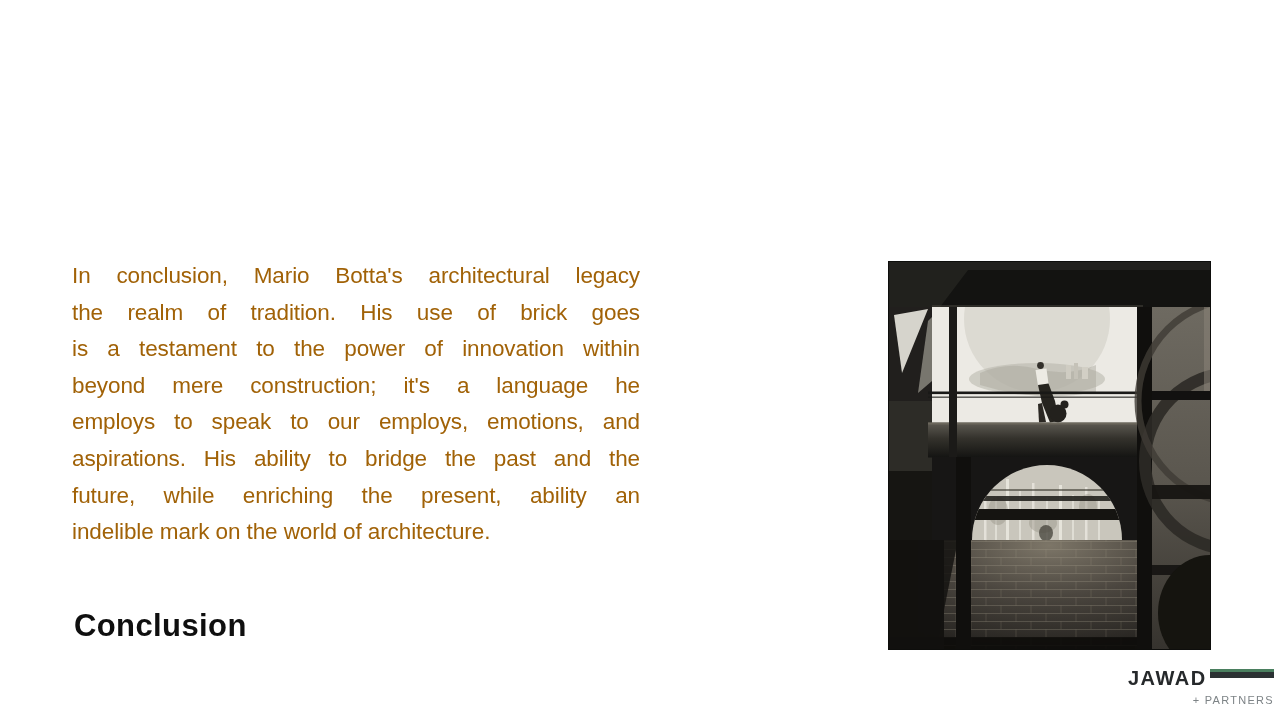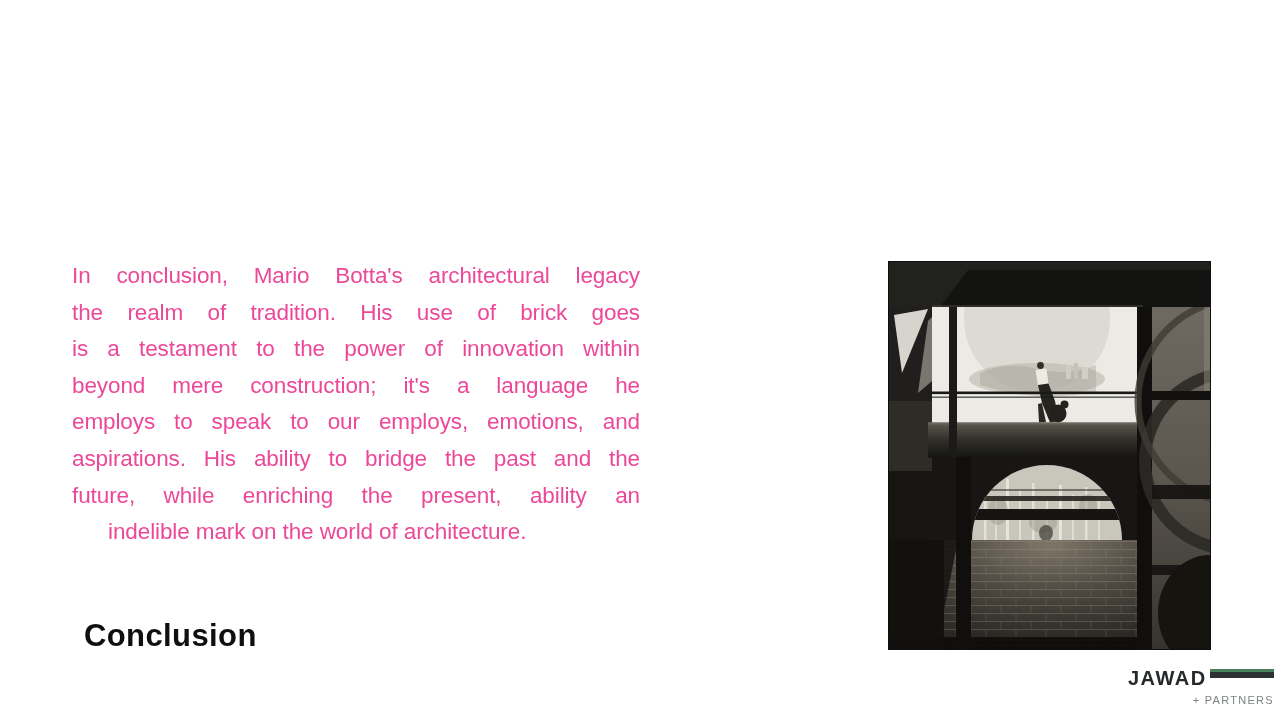--- a/index.html
+++ b/index.html
@@ -15,31 +15,31 @@
   
   .text-block {
     position: absolute;
     left: 72px; top: 258px; width: 568px;
   }
   .para-line {
     margin: 0;
     font-size: 22.5px;
     line-height: 36.6px;
     letter-spacing: -0.1px;
-    color: #ec4899;
+    color: #a16207;
     text-align: justify;
     text-align-last: justify;
     white-space: nowrap;
   }
-  .para-line.last { text-align-last: left; white-space: normal; margin-left: 36px; }
+  .para-line.last { text-align-last: left; white-space: normal; }
 
   .heading {
     position: absolute;
     left: 72px; top: 606px;
-    margin: 12px;
+    margin: 2px;
     font-size: 31px;
     font-weight: 700;
     letter-spacing: 0.4px;
     color: #0f0f0f;
   }
 
   
   .photo {
     position: absolute;
     left: 888px; top: 261px;

